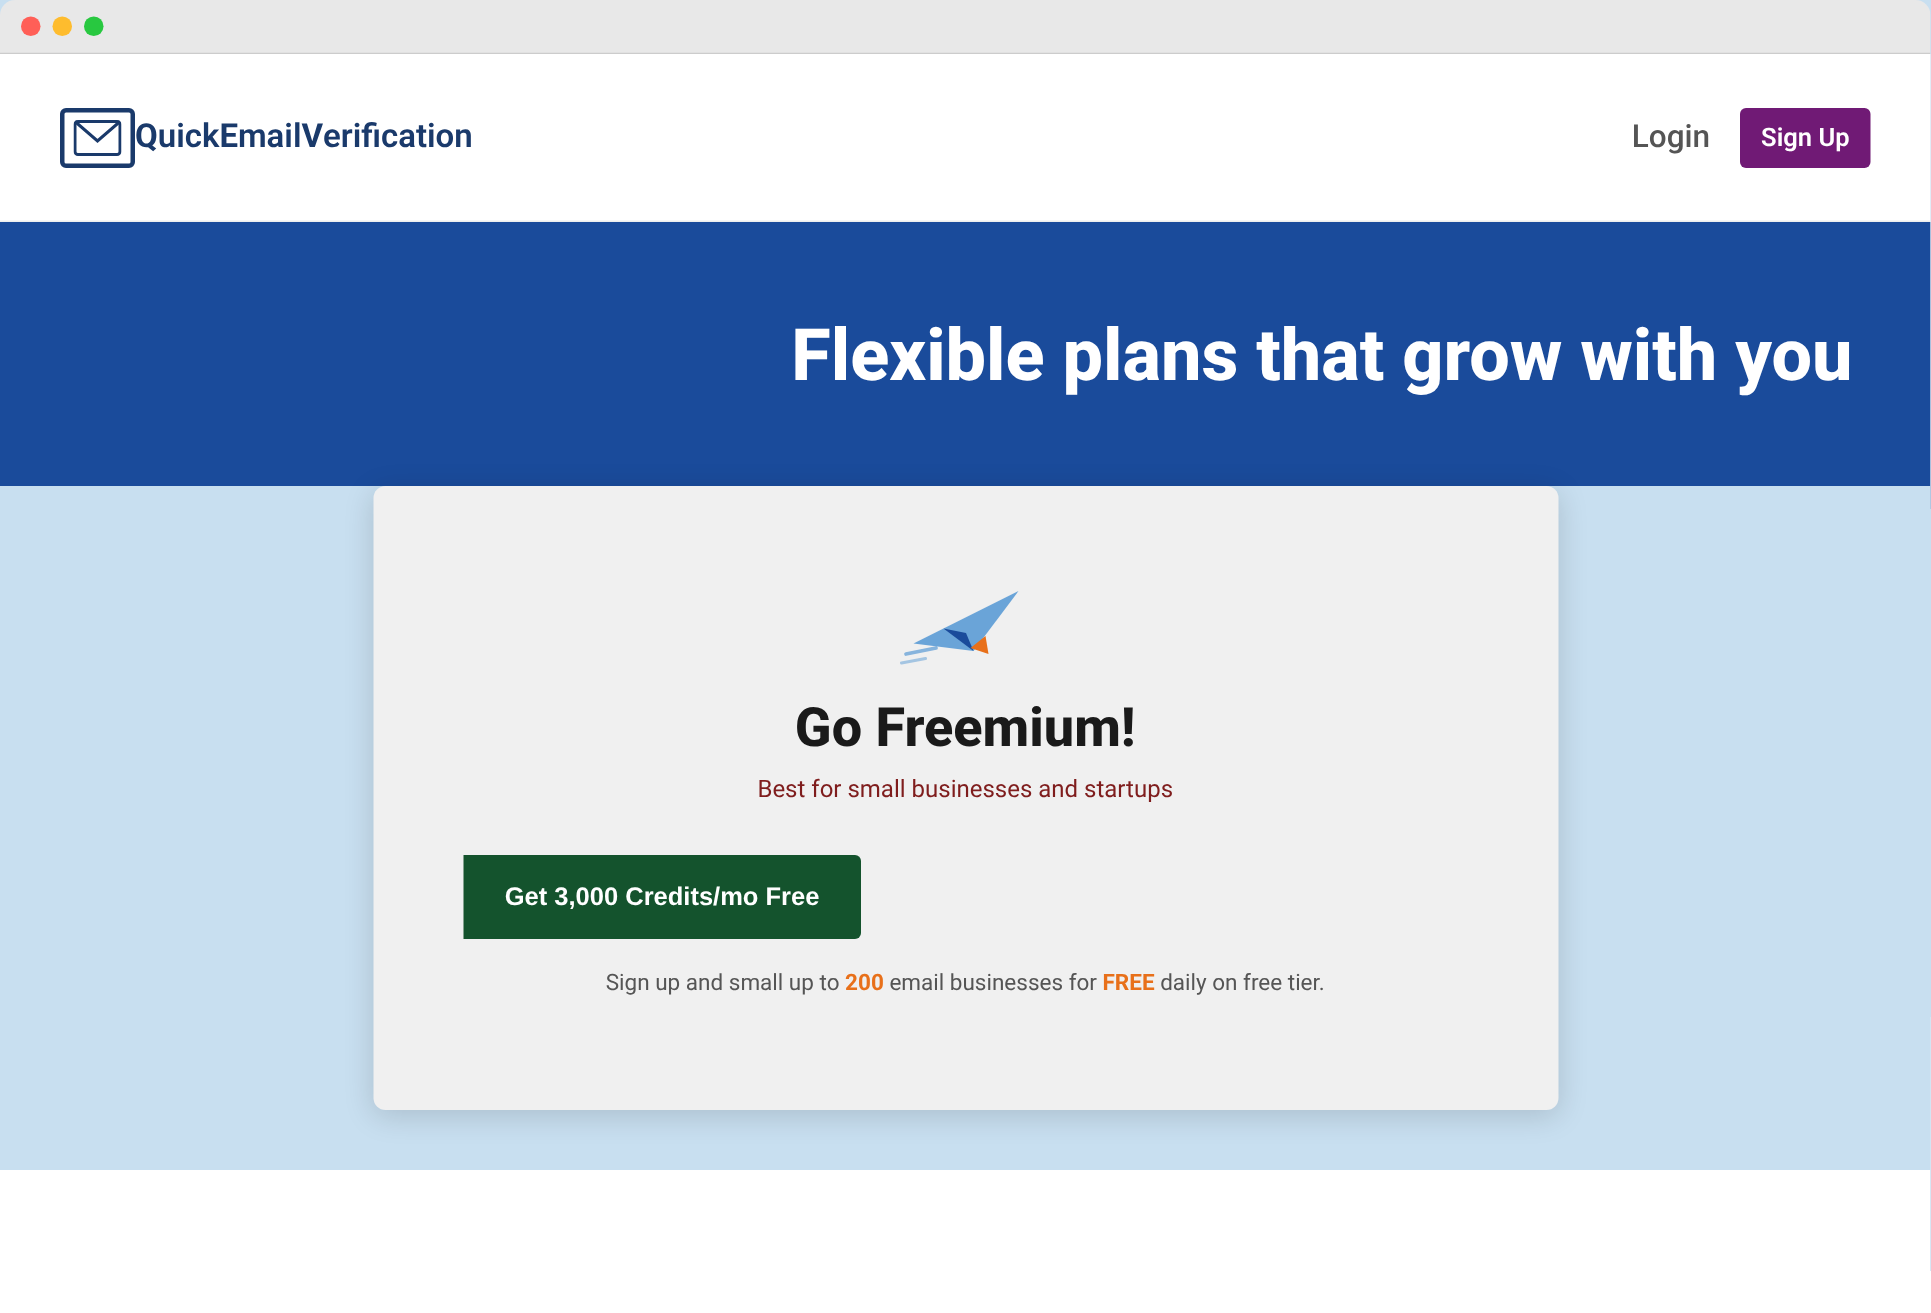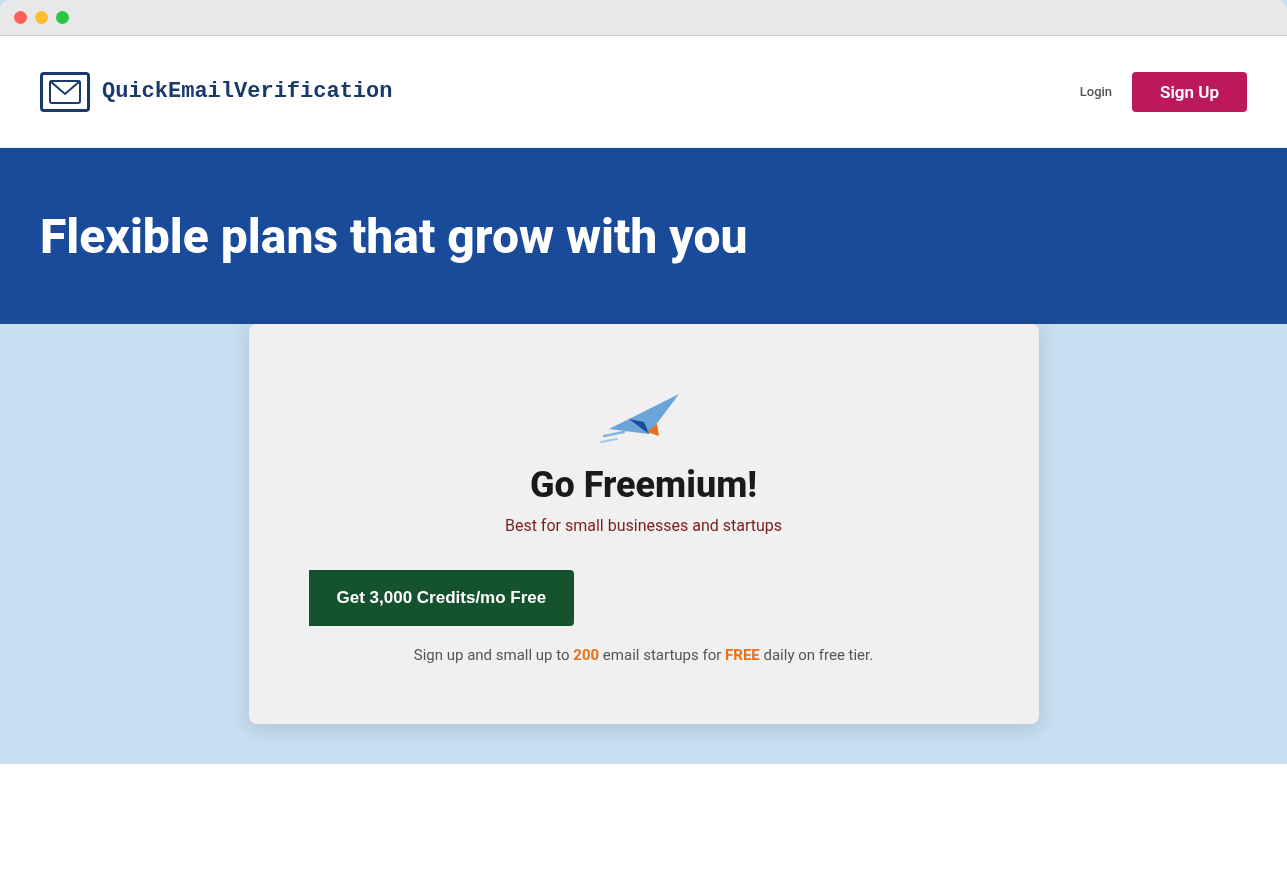--- a/index.html
+++ b/index.html
@@ -50,23 +50,21 @@
 
     .nav-left {
       display: flex;
       align-items: center;
       gap: 40px;
     }
 
     .logo {
       display: flex;
       align-items: center;
-      gap: 12px;
       text-decoration: none;
-      font-family: Liberation Mono, monospace;
     }
 
     .logo-icon {
       width: 50px;
       height: 40px;
       border: 3px solid #1a3a6b;
       border-radius: 4px;
       display: flex;
       align-items: center;
       justify-content: center;
@@ -107,42 +105,42 @@
     }
 
     .nav-right {
       display: flex;
       align-items: center;
       gap: 20px;
     }
 
     .nav-login {
       color: #555;
-      font-size: 13px;
+      font-size: 21px;
       font-weight: 500;
       text-decoration: none;
     }
 
     .nav-signup {
-      background: #be185d;
+      background: #701a75;
       color: white;
-      padding: 10px 28px;
+      padding: 10px 14px;
       border-radius: 4px;
       font-size: 17px;
       font-weight: 600;
       text-decoration: none;
       border: none;
       cursor: pointer;
     }
 
     
     .hero {
       background: #1a4b9b;
-      padding: 60px 40px 200px;
-      text-align: left;
+      padding: 60px 52px 200px;
+      text-align: right;
     }
 
     .hero-title {
       color: white;
       font-size: 48px;
       font-weight: 800;
       margin-bottom: 18px;
       line-height: 1.2;
     }
 
@@ -157,21 +155,21 @@
       background: #c8dff0;
       padding: 0 40px 40px;
       margin-top: -160px;
     }
 
     .card {
       background: #f0f0f0;
       border-radius: 8px;
       max-width: 790px;
       margin: 0 auto;
-      padding: 50px 60px 60px;
+      padding: 50px 60px 76px;
       text-align: center;
       box-shadow: 0 4px 20px rgba(0,0,0,0.15);
     }
 
     
     .plane-icon {
       width: 90px;
       height: 70px;
       margin: 0 auto 20px;
       display: flex;
@@ -299,19 +297,19 @@
       </div>
 
       <h2 class="card-title">Go Freemium!</h2>
       <p class="card-subtitle">Best for small businesses and startups</p>
 
       <div class="email-form">
         <button class="cta-button">Get 3,000 Credits/mo Free</button>
       </div>
 
       <p class="fine-print">
-        <span>Sign up and small up to </span><span class="highlight-orange">200</span><span> email startups for </span><span class="highlight-orange">FREE</span><span> daily on free tier.</span>
+        <span>Sign up and small up to </span><span class="highlight-orange">200</span><span> email businesses for </span><span class="highlight-orange">FREE</span><span> daily on free tier.</span>
       </p>
 
     </div>
   </div>
 
 </div>
 
 </body></html>

